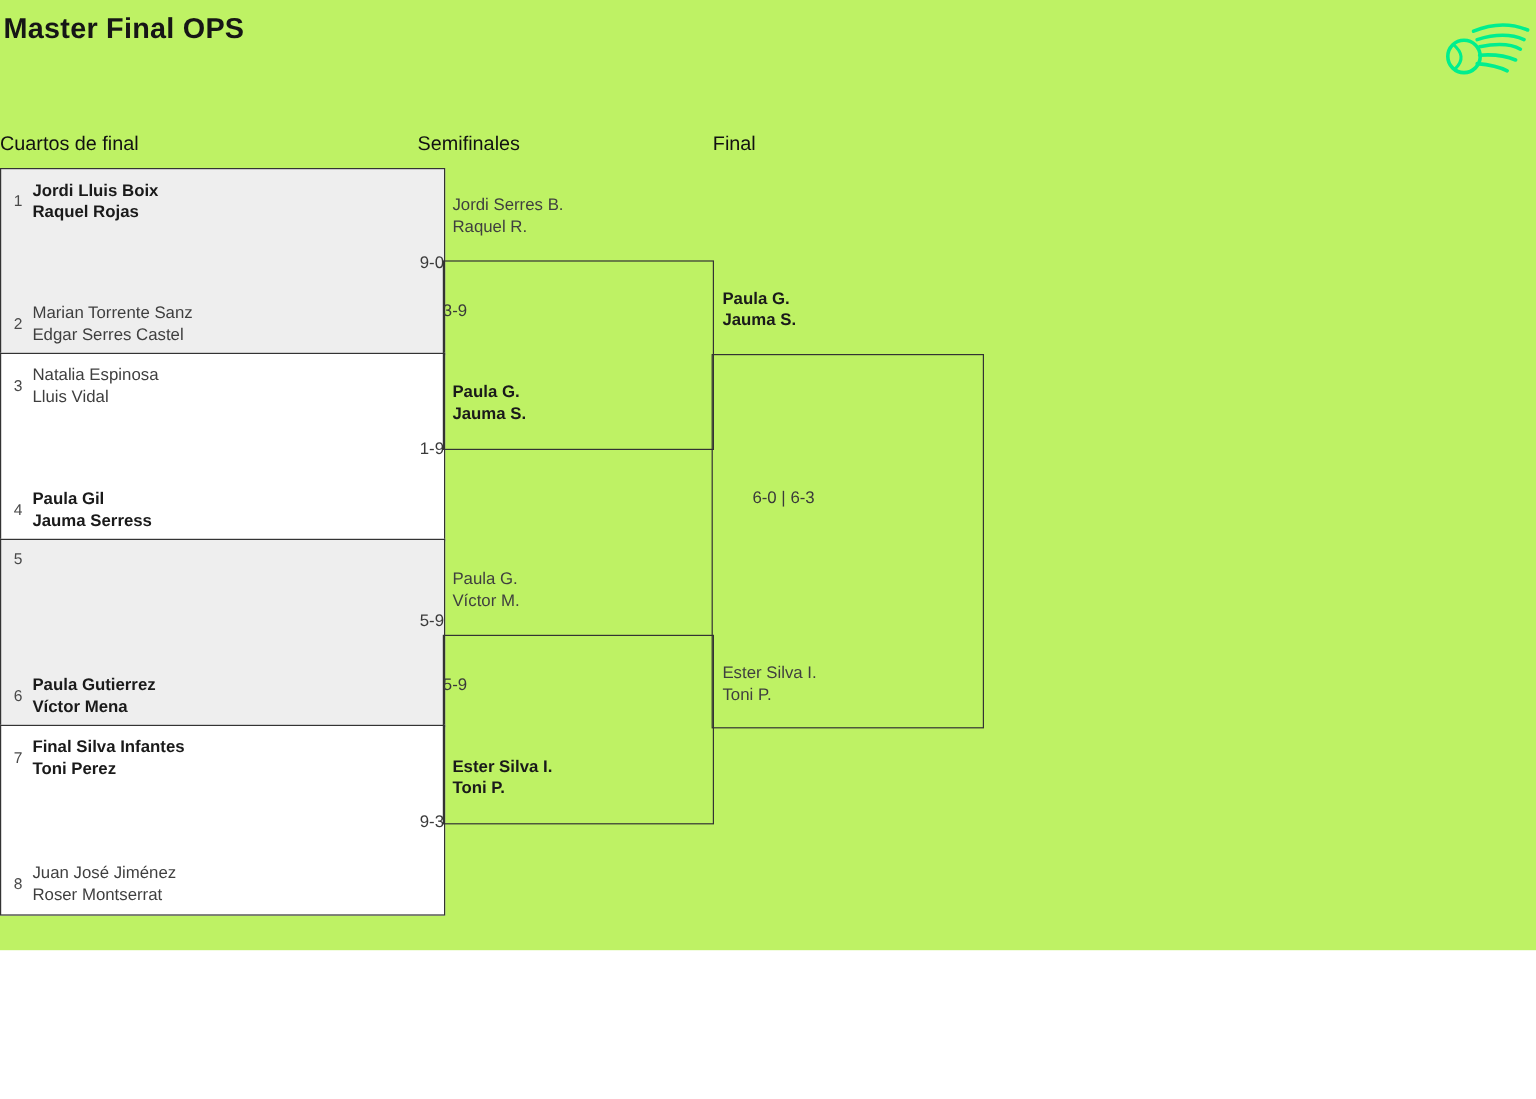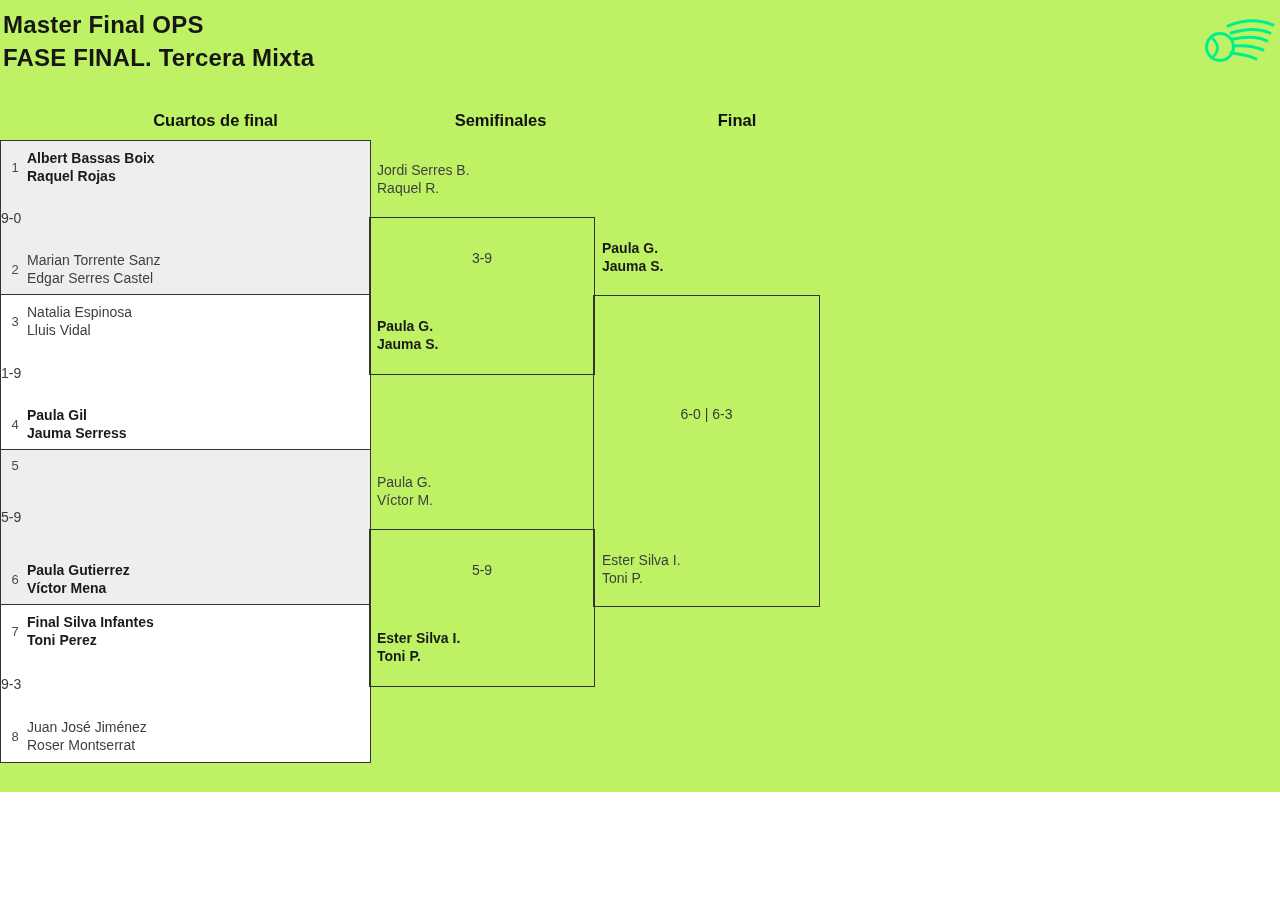--- a/index.html
+++ b/index.html
@@ -8,72 +8,71 @@
     position:relative; width:1280px; height:792px; background:#bef264;
     font-family:"Liberation Sans", sans-serif; color:#222; overflow:hidden;
   }
   .title {
     position:absolute; left:3px; top:8px;
     font-size:24px; line-height:33px; font-weight:700; color:#161616;
     letter-spacing:0.2px;
   }
   .logo { position:absolute; left:1203px; top:17px; width:72px; height:50px; }
   .round-header {
-    position:absolute; top:110px; font-size:16.5px; font-weight:700;
-    color:#111; text-align:center; line-height:20px;margin-left:30px;
+    position:absolute; top:110px; font-size:16.5px; font-weight:400;
+    color:#111; line-height:20px;
   }
   .rh-qf { left:0; width:371px; }
-  .rh-sf { left:358px; width:225px; }
+  .rh-sf { left:348px; width:225px; }
   .rh-f  { left:594px; width:226px; }
 
   
   .qf-block {
     position:absolute; left:0; width:371px; border:1.5px solid #333;
     display:flex; flex-direction:column; justify-content:space-between;
     padding:8px 0; background:#ffffff;
   }
   .qf-block.shaded { background:#eeeeee; }
   .qf-1 { top:140px; height:156px; }
   .qf-2 { top:294px; height:157px; }
   .qf-3 { top:449px; height:157px; }
   .qf-4 { top:604px; height:159px; }
   .team-row { display:flex; align-items:center; padding:0 6px 0 4px; }
   .seed { width:20px; text-align:center; font-size:13px; color:#4a4a4a; flex:none; }
   .names { margin-left:2px; font-size:14px; line-height:18px; color:#3f3f3f; }
   .names.winner { font-weight:700; color:#1a1a1a; }
-  .qf-score { text-align:left; font-size:14px; color:#3a3a3a; line-height:18px; }
+  .qf-score { text-align:right; font-size:14px; color:#3a3a3a; line-height:18px; }
 
   
   .match-box { position:absolute; border:1.5px solid #333; background:transparent; }
   .sf-box-1 { left:369px; top:217px; width:226px; height:158px; }
   .sf-box-2 { left:369px; top:529px; width:226px; height:158px; }
   .f-box    { left:593px; top:295px; width:227px; height:312px; }
 
   .pair { position:absolute; font-size:14px; line-height:18px; color:#3f3f3f; }
   .pair.winner { font-weight:700; color:#1a1a1a; }
   .sf1-top { left:377px; top:161px; }
   .sf1-bot { left:377px; top:317px; }
   .sf2-top { left:377px; top:473px; }
   .sf2-bot { left:377px; top:629px; }
   .f-top   { left:602px; top:239px; }
   .f-bot   { left:602px; top:551px; }
 
-  .score-label { position:absolute; text-align:center; font-size:14px; color:#3a3a3a; line-height:18px; }
+  .score-label { position:absolute; text-align:left; font-size:14px; color:#3a3a3a; line-height:18px; }
   .sf1-score { left:369px; width:226px; top:249px; }
   .sf2-score { left:369px; width:226px; top:561px; }
-  .f-score   { left:593px; width:227px; top:405px; }
+  .f-score   { left:593px; width:227px; top:405px;padding-left:34px; }
 </style>
 </head>
 <body>
 
 <div class="page">
 
   <div class="title">
     <div>Master Final OPS</div>
-    <div>FASE FINAL. Tercera Mixta</div>
   </div>
 
   <svg class="logo" viewBox="0 0 72 50" fill="none" xmlns="http://www.w3.org/2000/svg">
     <g stroke="#00ee8e" stroke-linecap="round" fill="none">
       <circle cx="17" cy="30" r="13.5" stroke-width="3"></circle>
       <path d="M8 20 Q20 30 10 40" stroke-width="2.6"></path>
       <path d="M25 9  C 42 2  58 3  70 8" stroke-width="3"></path>
       <path d="M28 16 C 44 11 58 12 67 16" stroke-width="3"></path>
       <path d="M30 22 C 45 19 57 20 64 24" stroke-width="3"></path>
       <path d="M30 29 C 43 28 53 30 60 33" stroke-width="3"></path>
@@ -82,21 +81,21 @@
   </svg>
 
   <div class="round-header rh-qf">Cuartos de final</div>
   <div class="round-header rh-sf">Semifinales</div>
   <div class="round-header rh-f">Final</div>
 
   <div class="qf-block qf-1 shaded">
     <div class="team-row">
       <span class="seed">1</span>
       <div class="names winner">
-        <div>Albert Bassas Boix</div>
+        <div>Jordi Lluis Boix</div>
         <div>Raquel Rojas</div>
       </div>
     </div>
     <div class="qf-score">9-0</div>
     <div class="team-row">
       <span class="seed">2</span>
       <div class="names">
         <div>Marian Torrente Sanz</div>
         <div>Edgar Serres Castel</div>
       </div>

